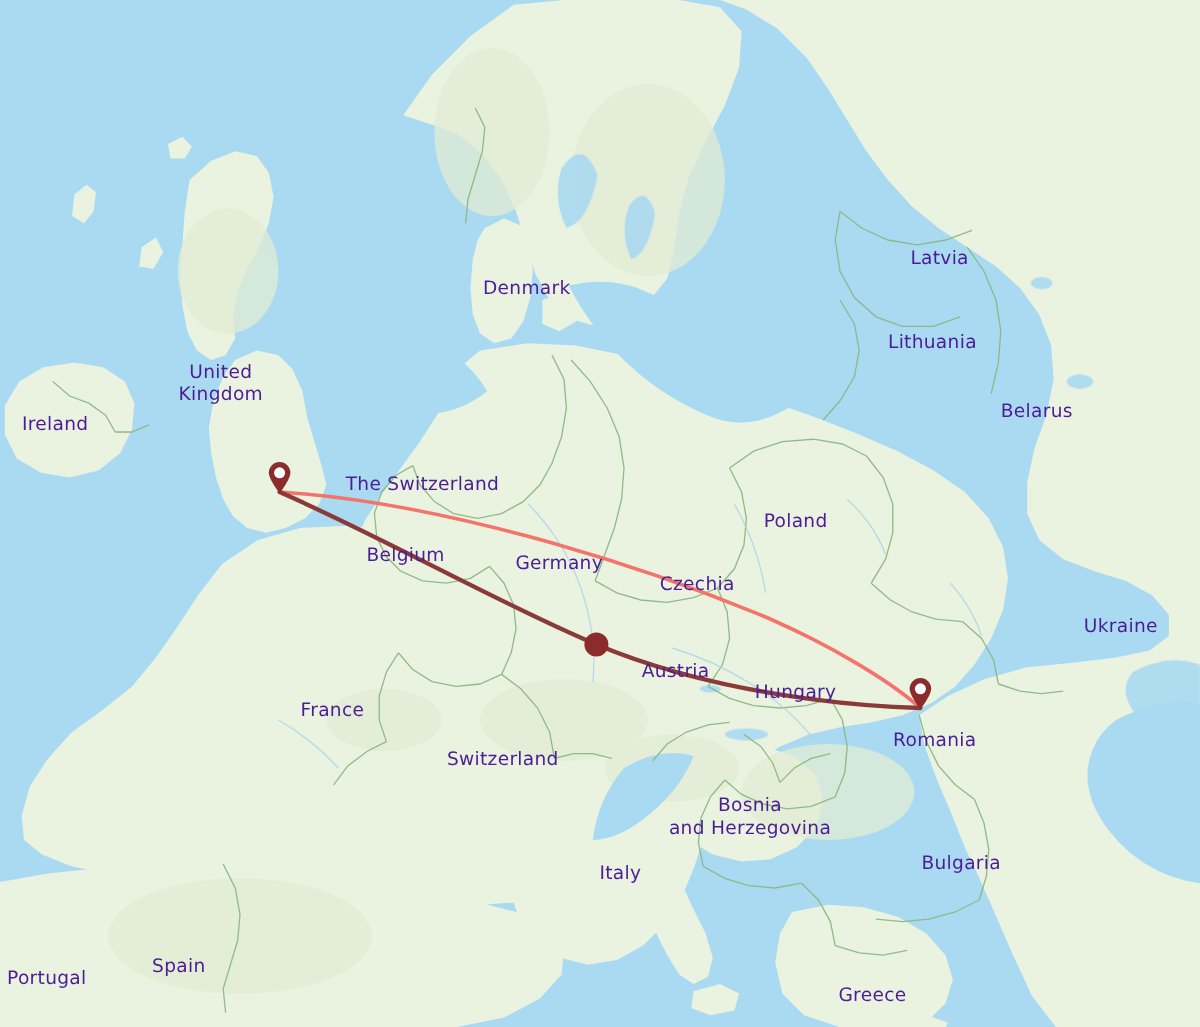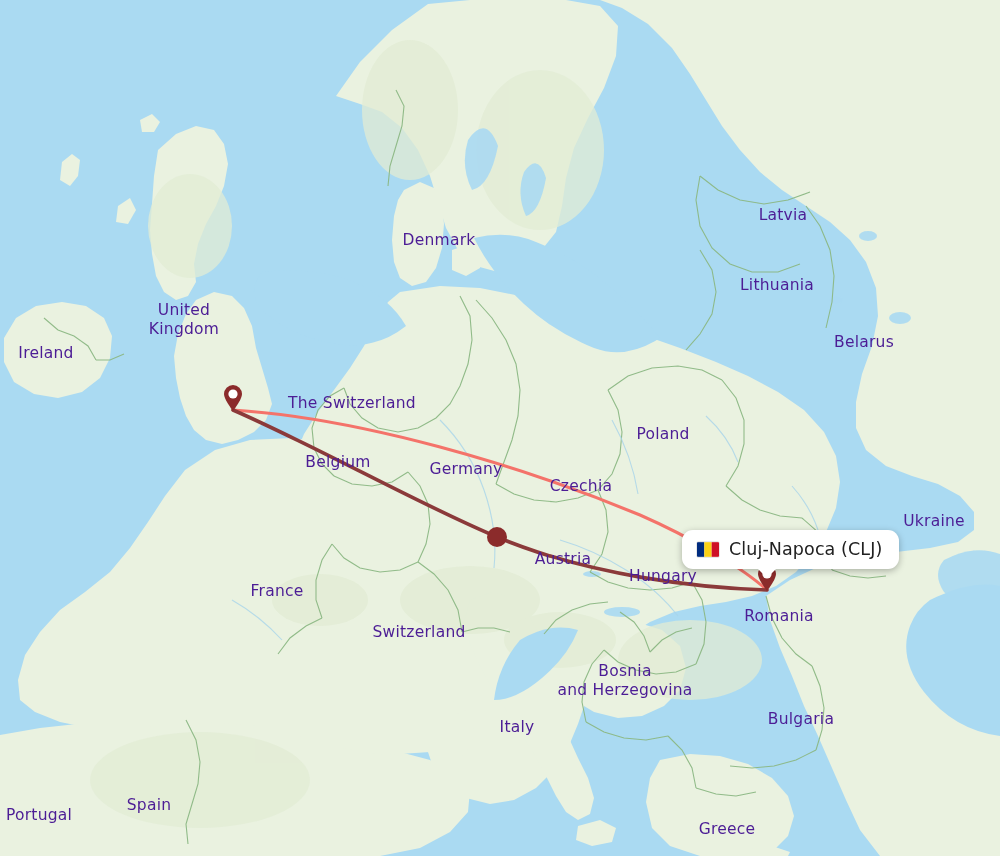--- a/index.html
+++ b/index.html
@@ -279,25 +279,14 @@
   <svg class="airport-pin" viewBox="0 0 22 28" style="left:233px; top:412px;">
     <path d="M11,27 C11,27 2,15.5 2,10 A9,9 0 1,1 20,10 C20,15.5 11,27 11,27 Z" fill="#8b2b2b"></path>
     <circle cx="11" cy="10" r="4.6" fill="#ffffff"></circle>
   </svg>
   <svg class="airport-pin" viewBox="0 0 22 28" style="left:767px; top:592px;">
     <path d="M11,27 C11,27 2,15.5 2,10 A9,9 0 1,1 20,10 C20,15.5 11,27 11,27 Z" fill="#8b2b2b"></path>
     <circle cx="11" cy="10" r="4.6" fill="#ffffff"></circle>
   </svg>
 
 
-  <div class="callout" style="left:682px; top:530px;">
-    <span class="flag">
-      <svg viewBox="0 0 60 40">
-        <rect width="20" height="40" x="0" fill="#002B7F"></rect>
-        <rect width="20" height="40" x="20" fill="#FCD116"></rect>
-        <rect width="20" height="40" x="40" fill="#CE1126"></rect>
-      </svg>
-    </span>
-    <span class="callout-text">Cluj-Napoca (CLJ)</span>
-    <span class="tail" style="left:74px;"></span>
-  </div>
 
 </div>
 
 </body></html>

